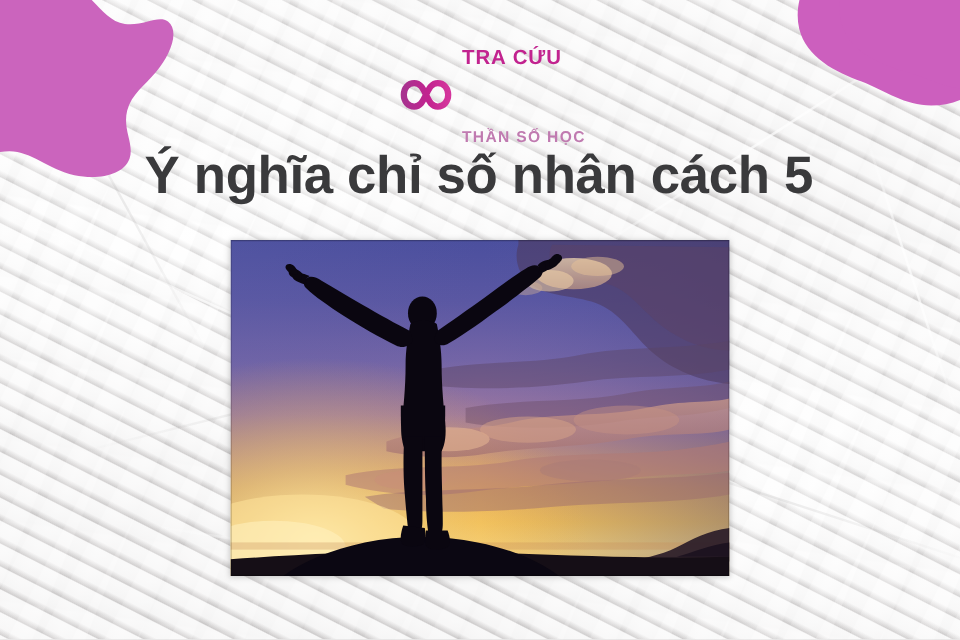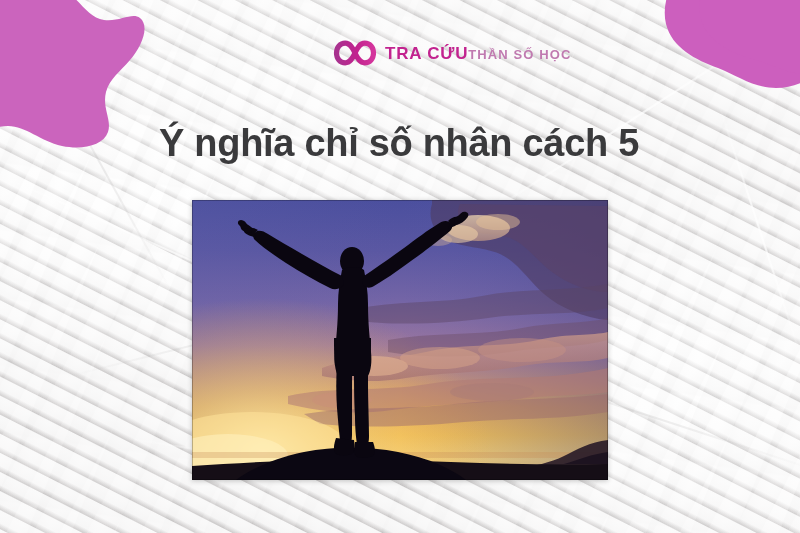--- a/index.html
+++ b/index.html
@@ -45,38 +45,38 @@
   .blob svg { display:block; }
 
   
   .logo-wrap {
     position:absolute;
     left:333px; top:38px;
     display:flex; align-items:center; gap:8px;
     z-index:5;
   }
   .logo-infinity { width:44px; height:30px; flex:0 0 auto; }
-  .logo-text { display:flex; flex-direction:row; line-height:1; padding-top:1px; }
+  .logo-text { display:flex; flex-direction:column; line-height:1; padding-top:1px;gap:48px; }
   .logo-main {
     font-size:17px; font-weight:bold; letter-spacing:0.8px;
     color:#c2238f;
     font-family:"Liberation Sans", sans-serif;
   }
   .logo-sub {
     font-size:13px; font-weight:bold; letter-spacing:1.1px;
     color:#c07ab0;
     margin-top:3px;
   }
 
   
   .title {
     position:absolute;
     left:0; right:2px; top:122px;
     text-align:center;
-    font-size:38px;
+    font-size:44px;
     font-weight:bold;
     color:#3a3a3c;
     letter-spacing:-0.3px;
     z-index:5;
     white-space:nowrap;
   }
 
   
   .photo-frame {
     position:absolute;

